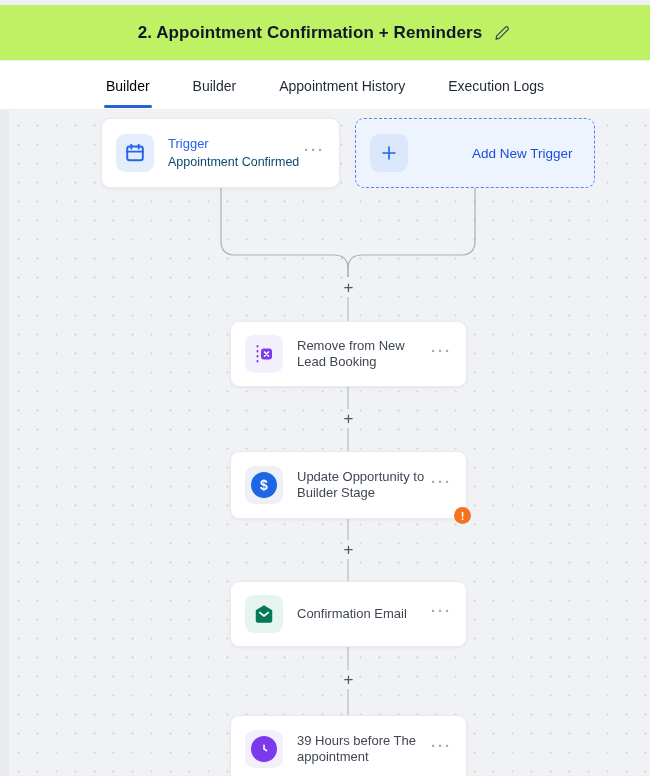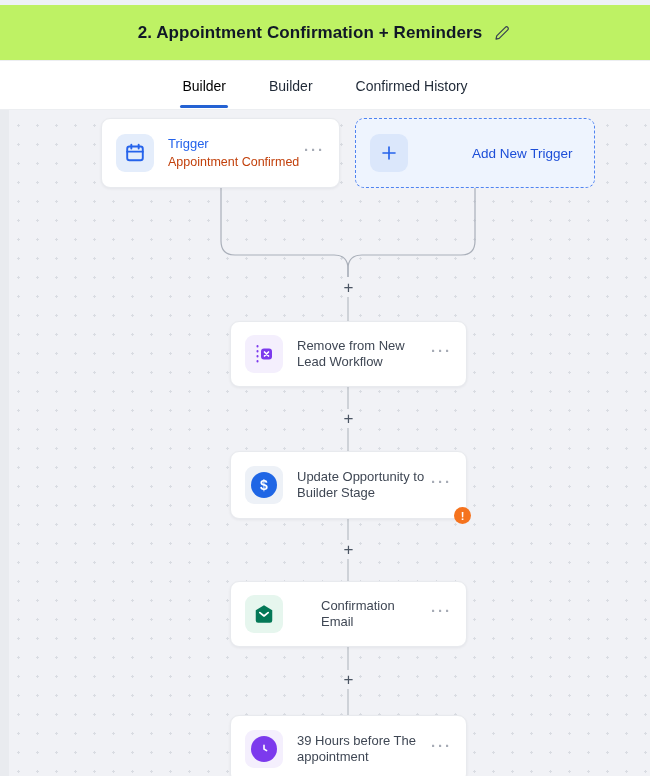--- a/index.html
+++ b/index.html
@@ -24,31 +24,31 @@
   svg.connectors { position:absolute; left:0; top:0; pointer-events:none; }
 
   .card { position:absolute; background:#fff; border:1px solid #e8eaee; border-radius:9px;
     box-shadow:0 1px 3px rgba(16,24,40,.06); display:flex; align-items:center; padding:0 14px; cursor:pointer; }
   .icon-sq { width:38px; height:38px; border-radius:9px; display:flex; align-items:center; justify-content:center; flex:none; }
   .card-text { margin-left:14px; font-size:13px; line-height:16px; color:#3f4754; max-width:150px; }
   .menu-dots { margin-left:auto; color:#a6abb5; font-size:15px; font-weight:700; letter-spacing:2px; cursor:pointer; line-height:10px; padding-bottom:6px; }
 
   .trigger-card { left:101px; top:8px; width:239px; height:70px; }
   .trigger-title { font-size:13px; color:#2563eb; font-weight:500; }
-  .trigger-sub { font-size:12.5px; color:#c2410c; margin-top:2px; }
+  .trigger-sub { font-size:12.5px; color:#0c4a6e; margin-top:2px; }
 
   .add-trigger { position:absolute; left:355px; top:8px; width:240px; height:70px; background:#eef4fe;
     border:1px dashed #4f83f1; border-radius:9px; display:flex; align-items:center; padding:0 14px; cursor:pointer;gap:48px; }
   .add-trigger .icon-sq { background:#dbe7fb; }
   .add-trigger-label { margin-left:16px; font-size:13.5px; font-weight:500; color:#1d4ed8; }
 
   .node { left:230px; width:237px; }
   .node-1 { top:211px; height:66px; }
   .node-2 { top:341px; height:68px; }
-  .node-3 { top:471px; height:66px;gap:24px; }
+  .node-3 { top:471px; height:66px; }
   .node-4 { top:605px; height:68px; }
 
   .bg-purple-l { background:#f4effd; }
   .bg-gray-l   { background:#edf1f7; }
   .bg-green-l  { background:#e6f6ee; }
 
   .circle-ic { width:26px; height:26px; border-radius:50%; display:flex; align-items:center; justify-content:center; color:#fff; font-weight:700; font-size:14px; }
   .circle-blue { background:#1f66e5; }
   .circle-purple { background:#7c3aed; }
 
@@ -68,21 +68,22 @@
   <div class="edit-btn">
     <svg width="16" height="16" viewBox="0 0 24 24" fill="none" stroke="#374151" stroke-width="1.8" stroke-linecap="round" stroke-linejoin="round">
       <path d="M17 3.5a2.6 2.6 0 013.7 3.7L7.8 20.1 3 21.2l1.1-4.8z"></path>
     </svg>
   </div>
 </div>
 
 <div class="tabbar">
   <div class="tab active">Builder</div>
   <div class="tab">Builder</div>
-  <div class="tab">Confirmed History</div>
+  <div class="tab">Appointment History</div>
+  <div class="tab">Execution Logs</div>
 </div>
 
 <div class="canvas">
   <div class="canvas-left-strip"></div>
 
   <svg class="connectors" width="650" height="666" viewBox="0 0 650 666">
     <path d="M221 78 V131 Q221 145 235 145 H334 Q348 145 348 159 V167" fill="none" stroke="#a9afb9" stroke-width="1.2"></path>
     <path d="M475 78 V131 Q475 145 461 145 H362 Q348 145 348 159 V167" fill="none" stroke="#a9afb9" stroke-width="1.2"></path>
     <path d="M348 187 V211" stroke="#ced2d8" stroke-width="2"></path>
     <path d="M348 277 V299" stroke="#ced2d8" stroke-width="2"></path>
@@ -122,21 +123,21 @@
   <div class="plus-node" style="top:561px;">+</div>
 
   <div class="card node node-1">
     <div class="icon-sq bg-purple-l">
       <svg width="22" height="22" viewBox="0 0 22 22" fill="none">
         <line x1="4.5" y1="3" x2="4.5" y2="19" stroke="#7c3aed" stroke-width="2" stroke-linecap="round" stroke-dasharray="0.5 4.5"></line>
         <rect x="8" y="5.5" width="11" height="11" rx="3" fill="#7c3aed"></rect>
         <path d="M11.5 9l4 4M15.5 9l-4 4" stroke="#fff" stroke-width="1.7" stroke-linecap="round"></path>
       </svg>
     </div>
-    <div class="card-text">Remove from New Lead Workflow</div>
+    <div class="card-text">Remove from New Lead Booking</div>
     <div class="menu-dots">···</div>
   </div>
 
   <div class="card node node-2">
     <div class="icon-sq bg-gray-l">
       <div class="circle-ic circle-blue">$</div>
     </div>
     <div class="card-text">Update Opportunity to Builder Stage</div>
     <div class="menu-dots">···</div>
     <div class="warn-badge">!</div>

